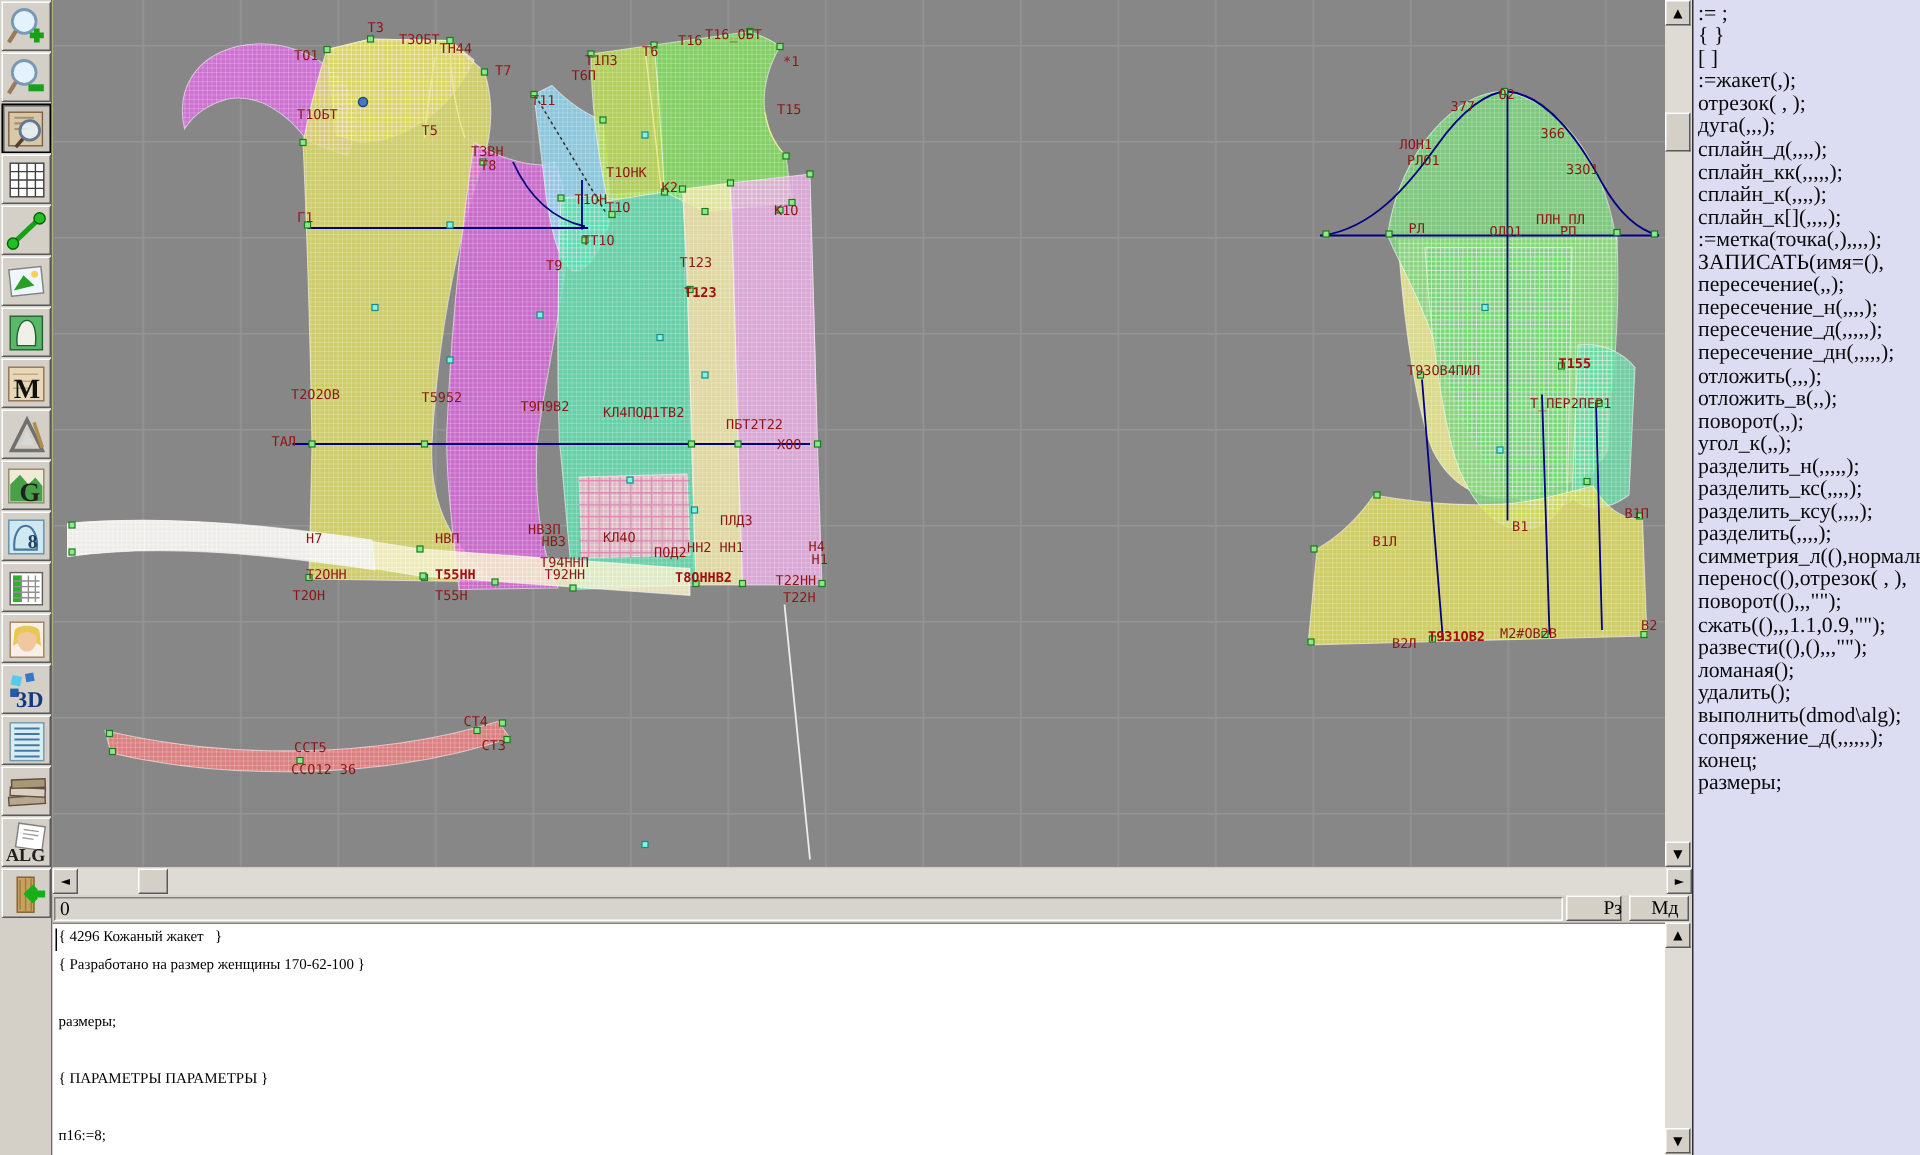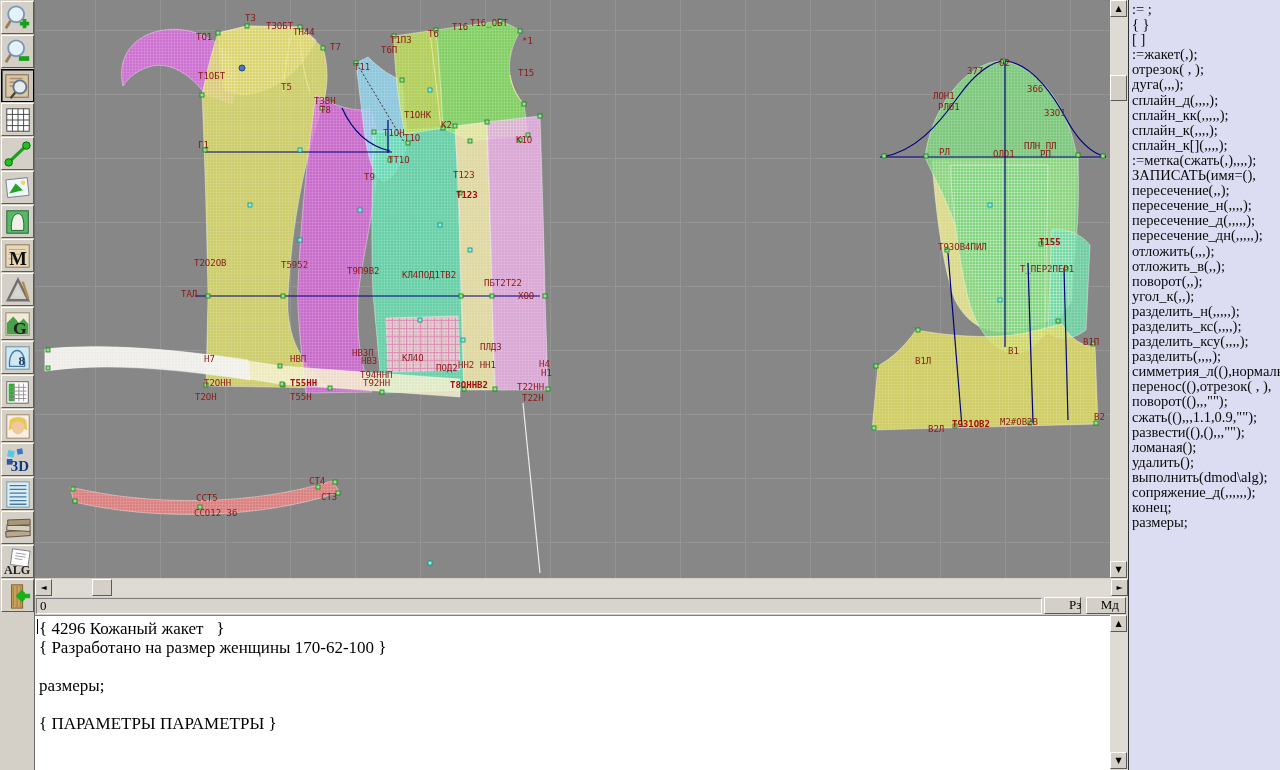--- a/index.html
+++ b/index.html
@@ -28,21 +28,21 @@
   #statusrow{position:absolute;left:35px;top:597px;width:1093px;height:18px;background:#d4d0c8;}
   #line-indicator{position:absolute;left:1px;top:1px;width:1006px;height:16px;background:#d7d4cd;
     border:1px solid;border-color:#808080 #ffffff #ffffff #808080;
     font-family:"Liberation Serif",serif;font-size:13px;line-height:14px;padding-left:3px;color:#000;}
   .mini-btn{position:absolute;top:0;height:17px;background:#d4d0c8;
     border:1px solid;border-color:#ffffff #5a5a5a #5a5a5a #ffffff;
     font-family:"Liberation Serif",serif;font-size:13px;line-height:14px;text-align:center;
     color:#000;cursor:pointer;padding:0 6px;}
   
   #editor{position:absolute;left:35px;top:615px;width:1075px;height:155px;background:#ffffff;
-    border-top:1px solid #808080;font-family:"Liberation Serif",serif;font-size:17px;
+    border-top:1px solid #808080;font-family:"Liberation Serif",serif;font-size:10px;
     color:#000;padding:3px 0 0 4px;cursor:text;}
   #editor .ln{height:19px;white-space:pre;}
   #caret{position:absolute;left:37px;top:619px;width:1px;height:15px;background:#000;}
   
   #cmd-panel{position:absolute;left:1128px;top:0;width:152px;height:770px;background:#dcdcf2;
     border-left:1px solid #303030;padding:2px 0 0 3px;overflow:hidden;}
   #cmd-panel .cmd{font-family:"Liberation Serif",serif;font-size:14.5px;line-height:15.1px;
     color:#0a0a0a;white-space:nowrap;overflow:hidden;cursor:pointer;}
   
   text.lb{font-family:"DejaVu Sans Mono",monospace;font-size:9px;fill:#8c1616;}
@@ -469,39 +469,40 @@
 </div>
 
 <div id="editor">
     <div class="ln">{ 4296 Кожаный жакет   }</div>
     <div class="ln">{ Разработано на размер женщины 170-62-100 }</div>
     <div class="ln">&nbsp;</div>
     <div class="ln">размеры;</div>
     <div class="ln">&nbsp;</div>
     <div class="ln">{ ПАРАМЕТРЫ ПАРАМЕТРЫ }</div>
     <div class="ln">&nbsp;</div>
+    <div class="ln">п16:=8;</div>
   </div>
 <div id="caret"></div>
 <div class="sb" style="left:1110px;top:615px;width:18px;height:155px;">
   <div class="sb-btn" style="left:0;top:0;">▲</div>
   <div class="sb-btn" style="left:0;top:137px;">▼</div>
 </div>
 
 <div id="cmd-panel">
     <div class="cmd">:= ;</div>
     <div class="cmd">{ }</div>
     <div class="cmd">[ ]</div>
     <div class="cmd">:=жакет(,);</div>
     <div class="cmd">отрезок( , );</div>
     <div class="cmd">дуга(,,,);</div>
     <div class="cmd">сплайн_д(,,,,);</div>
     <div class="cmd">сплайн_кк(,,,,,);</div>
     <div class="cmd">сплайн_к(,,,,);</div>
     <div class="cmd">сплайн_к[](,,,,);</div>
-    <div class="cmd">:=метка(сжать(,),,,,);</div>
+    <div class="cmd">:=метка(точка(,),,,,);</div>
     <div class="cmd">ЗАПИСАТЬ(имя=(),</div>
     <div class="cmd">пересечение(,,);</div>
     <div class="cmd">пересечение_н(,,,,);</div>
     <div class="cmd">пересечение_д(,,,,,);</div>
     <div class="cmd">пересечение_дн(,,,,,);</div>
     <div class="cmd">отложить(,,,);</div>
     <div class="cmd">отложить_в(,,);</div>
     <div class="cmd">поворот(,,);</div>
     <div class="cmd">угол_к(,,);</div>
     <div class="cmd">разделить_н(,,,,,);</div>

